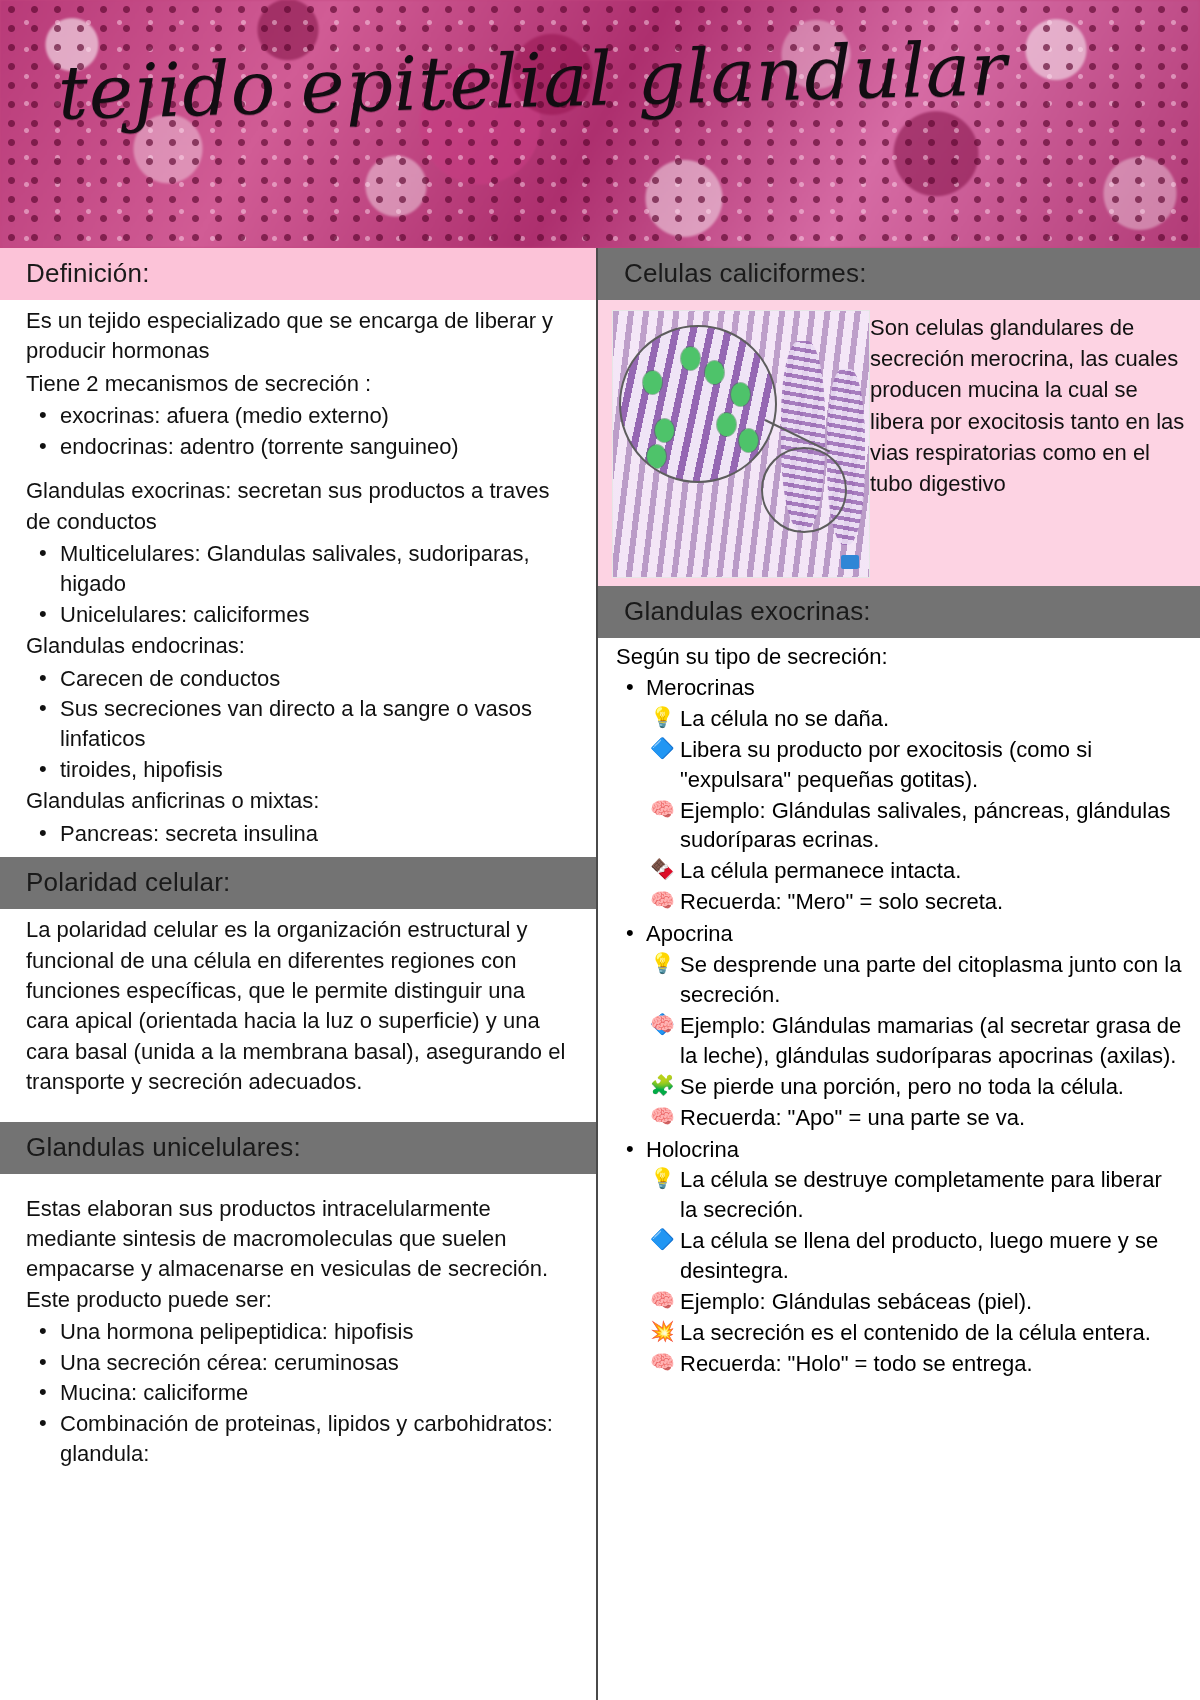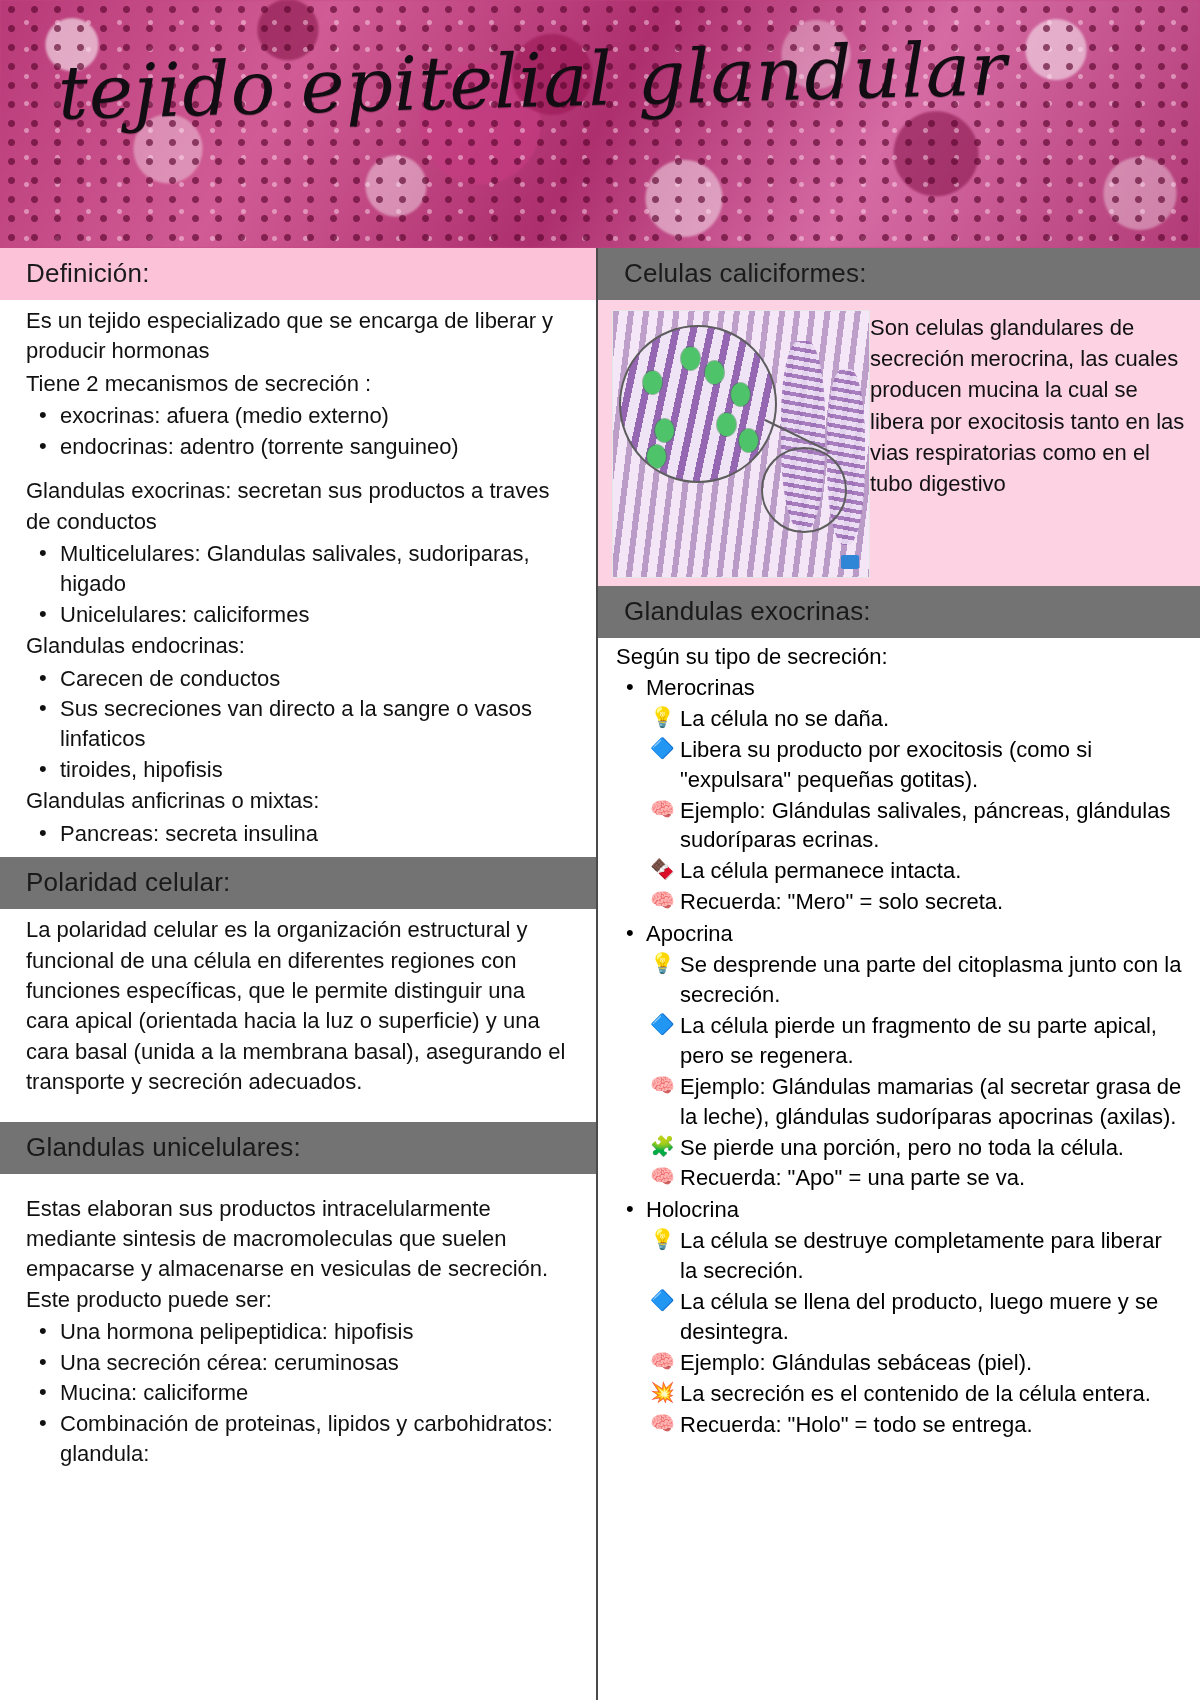--- a/index.html
+++ b/index.html
@@ -331,21 +331,21 @@
             <li><span class="mk">🧠</span><span>Ejemplo: Glándulas salivales, páncreas, glándulas sudoríparas ecrinas.</span></li>
             <li><span class="mk">🍫</span><span>La célula permanece intacta.</span></li>
             <li><span class="mk">🧠</span><span>Recuerda: "Mero" = solo secreta.</span></li>
           </ul>
         </li>
 
         <li>
           <span>Apocrina</span>
           <ul class="sublist">
             <li><span class="mk">💡</span><span>Se desprende una parte del citoplasma junto con la secreción.</span></li>
-            <li><span class="mk">🔷</span><span>La célula pierde un fragmento de su parte apical, pero se regenera.</span></li>
+            <li><span class="mk">🔷</span></li>
             <li><span class="mk">🧠</span><span>Ejemplo: Glándulas mamarias (al secretar grasa de la leche), glándulas sudoríparas apocrinas (axilas).</span></li>
             <li><span class="mk">🧩</span><span>Se pierde una porción, pero no toda la célula.</span></li>
             <li><span class="mk">🧠</span><span>Recuerda: "Apo" = una parte se va.</span></li>
           </ul>
         </li>
 
         <li>
           <span>Holocrina</span>
           <ul class="sublist">
             <li><span class="mk">💡</span><span>La célula se destruye completamente para liberar la secreción.</span></li>

